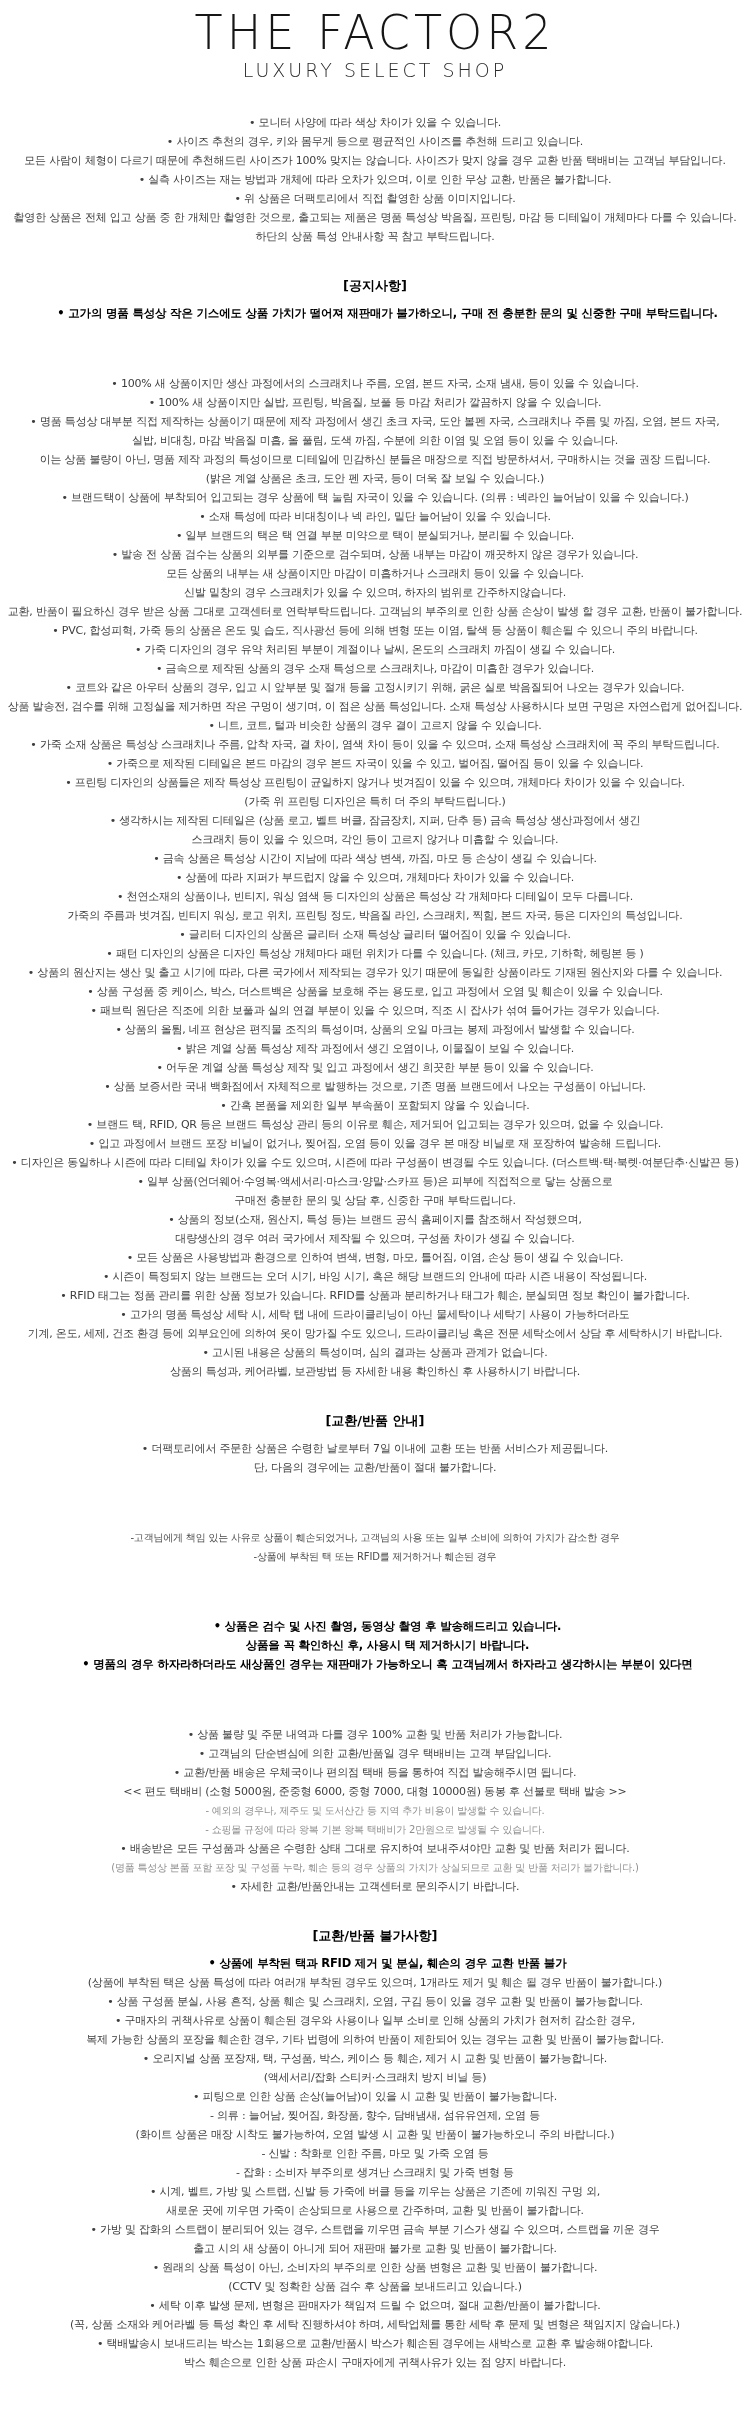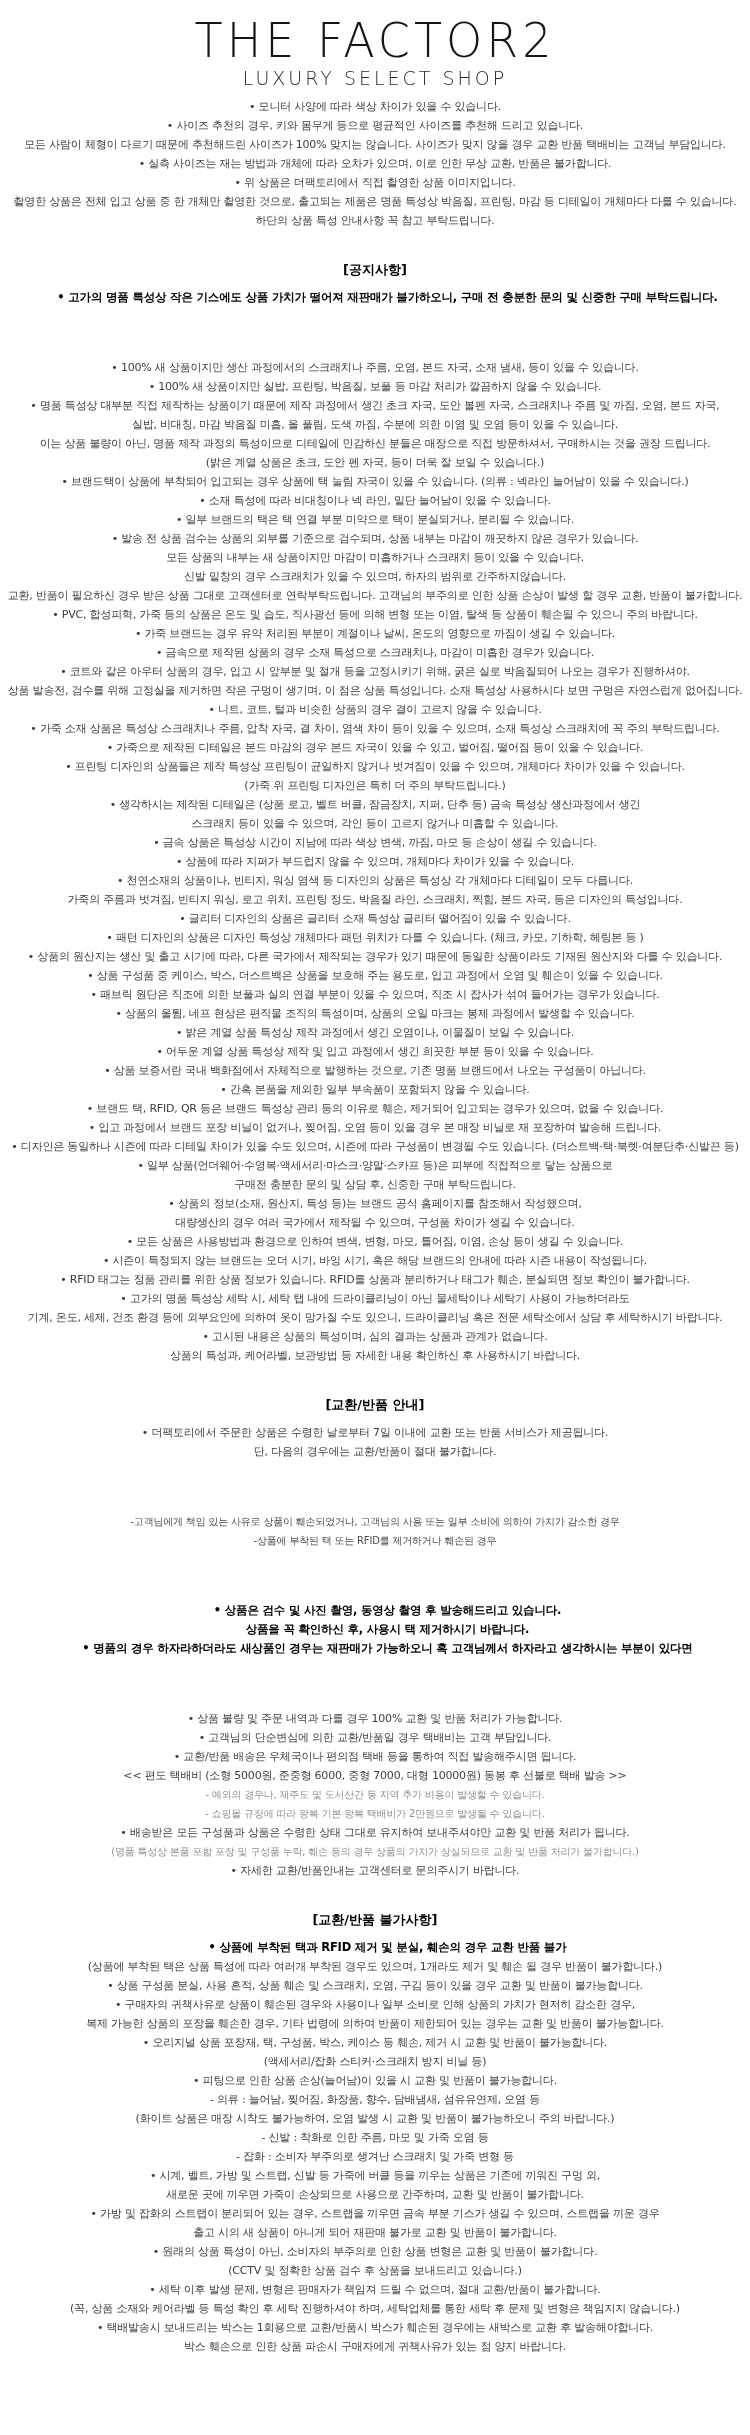--- a/index.html
+++ b/index.html
@@ -1,18 +1,18 @@
 <!DOCTYPE html>
 <html><head>
 <meta charset="utf-8">
 <style>
   html,body{margin:0;padding:0;background:#ffffff;}
-  .page{width:750px;margin:0 auto;text-align:center;font-family:"DejaVu Sans","Liberation Sans",sans-serif;padding-top:16px;}
+  .page{width:750px;margin:0 auto;text-align:center;font-family:"DejaVu Sans","Liberation Sans",sans-serif;padding-top:8px;}
   .brand-logo{font-size:46px;font-weight:200;letter-spacing:4px;color:#161616;line-height:1.05;transform:scaleY(1.05);}
-  .brand-tagline{font-size:19px;font-weight:200;letter-spacing:3px;color:#2a2a2a;margin-top:3px;margin-bottom:8px;}
+  .brand-tagline{font-size:19px;font-weight:200;letter-spacing:3px;color:#2a2a2a;margin-top:3px;margin-bottom:32px;}
   .line{font-size:11px;line-height:19px;margin:0;color:#3d3d3d;letter-spacing:-0.2px;}
   .line.bold{font-weight:bold;color:#000;font-size:11.5px;margin-left:25px;}
   .line.small{font-size:10px;color:#4a4a4a;}
   .line.note{font-size:10px;color:#8f8f8f;}
   .gap{height:19px;}
   .section-title{font-size:13px;font-weight:bold;color:#000;margin:30px 0 9px;line-height:19px;}
 </style>
 </head>
 <body>
 
@@ -42,23 +42,23 @@
         <p class="line normal">이는 상품 불량이 아닌, 명품 제작 과정의 특성이므로 디테일에 민감하신 분들은 매장으로 직접 방문하셔서, 구매하시는 것을 권장 드립니다.</p>
         <p class="line normal">(밝은 계열 상품은 초크, 도안 펜 자국, 등이 더욱 잘 보일 수 있습니다.)</p>
         <p class="line normal">• 브랜드택이 상품에 부착되어 입고되는 경우 상품에 택 눌림 자국이 있을 수 있습니다. (의류 : 넥라인 늘어남이 있을 수 있습니다.)</p>
         <p class="line normal">• 소재 특성에 따라 비대칭이나 넥 라인, 밑단 늘어남이 있을 수 있습니다.</p>
         <p class="line normal">• 일부 브랜드의 택은 택 연결 부분 미약으로 택이 분실되거나, 분리될 수 있습니다.</p>
         <p class="line normal">• 발송 전 상품 검수는 상품의 외부를 기준으로 검수되며, 상품 내부는 마감이 깨끗하지 않은 경우가 있습니다.</p>
         <p class="line normal">모든 상품의 내부는 새 상품이지만 마감이 미흡하거나 스크래치 등이 있을 수 있습니다.</p>
         <p class="line normal">신발 밑창의 경우 스크래치가 있을 수 있으며, 하자의 범위로 간주하지않습니다.</p>
         <p class="line normal">교환, 반품이 필요하신 경우 받은 상품 그대로 고객센터로 연락부탁드립니다. 고객님의 부주의로 인한 상품 손상이 발생 할 경우 교환, 반품이 불가합니다.</p>
         <p class="line normal">• PVC, 합성피혁, 가죽 등의 상품은 온도 및 습도, 직사광선 등에 의해 변형 또는 이염, 탈색 등 상품이 훼손될 수 있으니 주의 바랍니다.</p>
-        <p class="line normal">• 가죽 브랜드는 경우 유약 처리된 부분이 계절이나 날씨, 온도의 영향으로 까짐이 생길 수 있습니다.</p>
+        <p class="line normal">• 가죽 디자인의 경우 유약 처리된 부분이 계절이나 날씨, 온도의 스크래치 까짐이 생길 수 있습니다.</p>
         <p class="line normal">• 금속으로 제작된 상품의 경우 소재 특성으로 스크래치나, 마감이 미흡한 경우가 있습니다.</p>
-        <p class="line normal">• 코트와 같은 아우터 상품의 경우, 입고 시 앞부분 및 절개 등을 고정시키기 위해, 굵은 실로 박음질되어 나오는 경우가 진행하셔야.</p>
+        <p class="line normal">• 코트와 같은 아우터 상품의 경우, 입고 시 앞부분 및 절개 등을 고정시키기 위해, 굵은 실로 박음질되어 나오는 경우가 있습니다.</p>
         <p class="line normal">상품 발송전, 검수를 위해 고정실을 제거하면 작은 구멍이 생기며, 이 점은 상품 특성입니다. 소재 특성상 사용하시다 보면 구멍은 자연스럽게 없어집니다.</p>
         <p class="line normal">• 니트, 코트, 털과 비슷한 상품의 경우 결이 고르지 않을 수 있습니다.</p>
         <p class="line normal">• 가죽 소재 상품은 특성상 스크래치나 주름, 압착 자국, 결 차이, 염색 차이 등이 있을 수 있으며, 소재 특성상 스크래치에 꼭 주의 부탁드립니다.</p>
         <p class="line normal">• 가죽으로 제작된 디테일은 본드 마감의 경우 본드 자국이 있을 수 있고, 벌어짐, 떨어짐 등이 있을 수 있습니다.</p>
         <p class="line normal">• 프린팅 디자인의 상품들은 제작 특성상 프린팅이 균일하지 않거나 벗겨짐이 있을 수 있으며, 개체마다 차이가 있을 수 있습니다.</p>
         <p class="line normal">(가죽 위 프린팅 디자인은 특히 더 주의 부탁드립니다.)</p>
         <p class="line normal">• 생각하시는 제작된 디테일은 (상품 로고, 벨트 버클, 잠금장치, 지퍼, 단추 등) 금속 특성상 생산과정에서 생긴</p>
         <p class="line normal">스크래치 등이 있을 수 있으며, 각인 등이 고르지 않거나 미흡할 수 있습니다.</p>
         <p class="line normal">• 금속 상품은 특성상 시간이 지남에 따라 색상 변색, 까짐, 마모 등 손상이 생길 수 있습니다.</p>
         <p class="line normal">• 상품에 따라 지퍼가 부드럽지 않을 수 있으며, 개체마다 차이가 있을 수 있습니다.</p>

